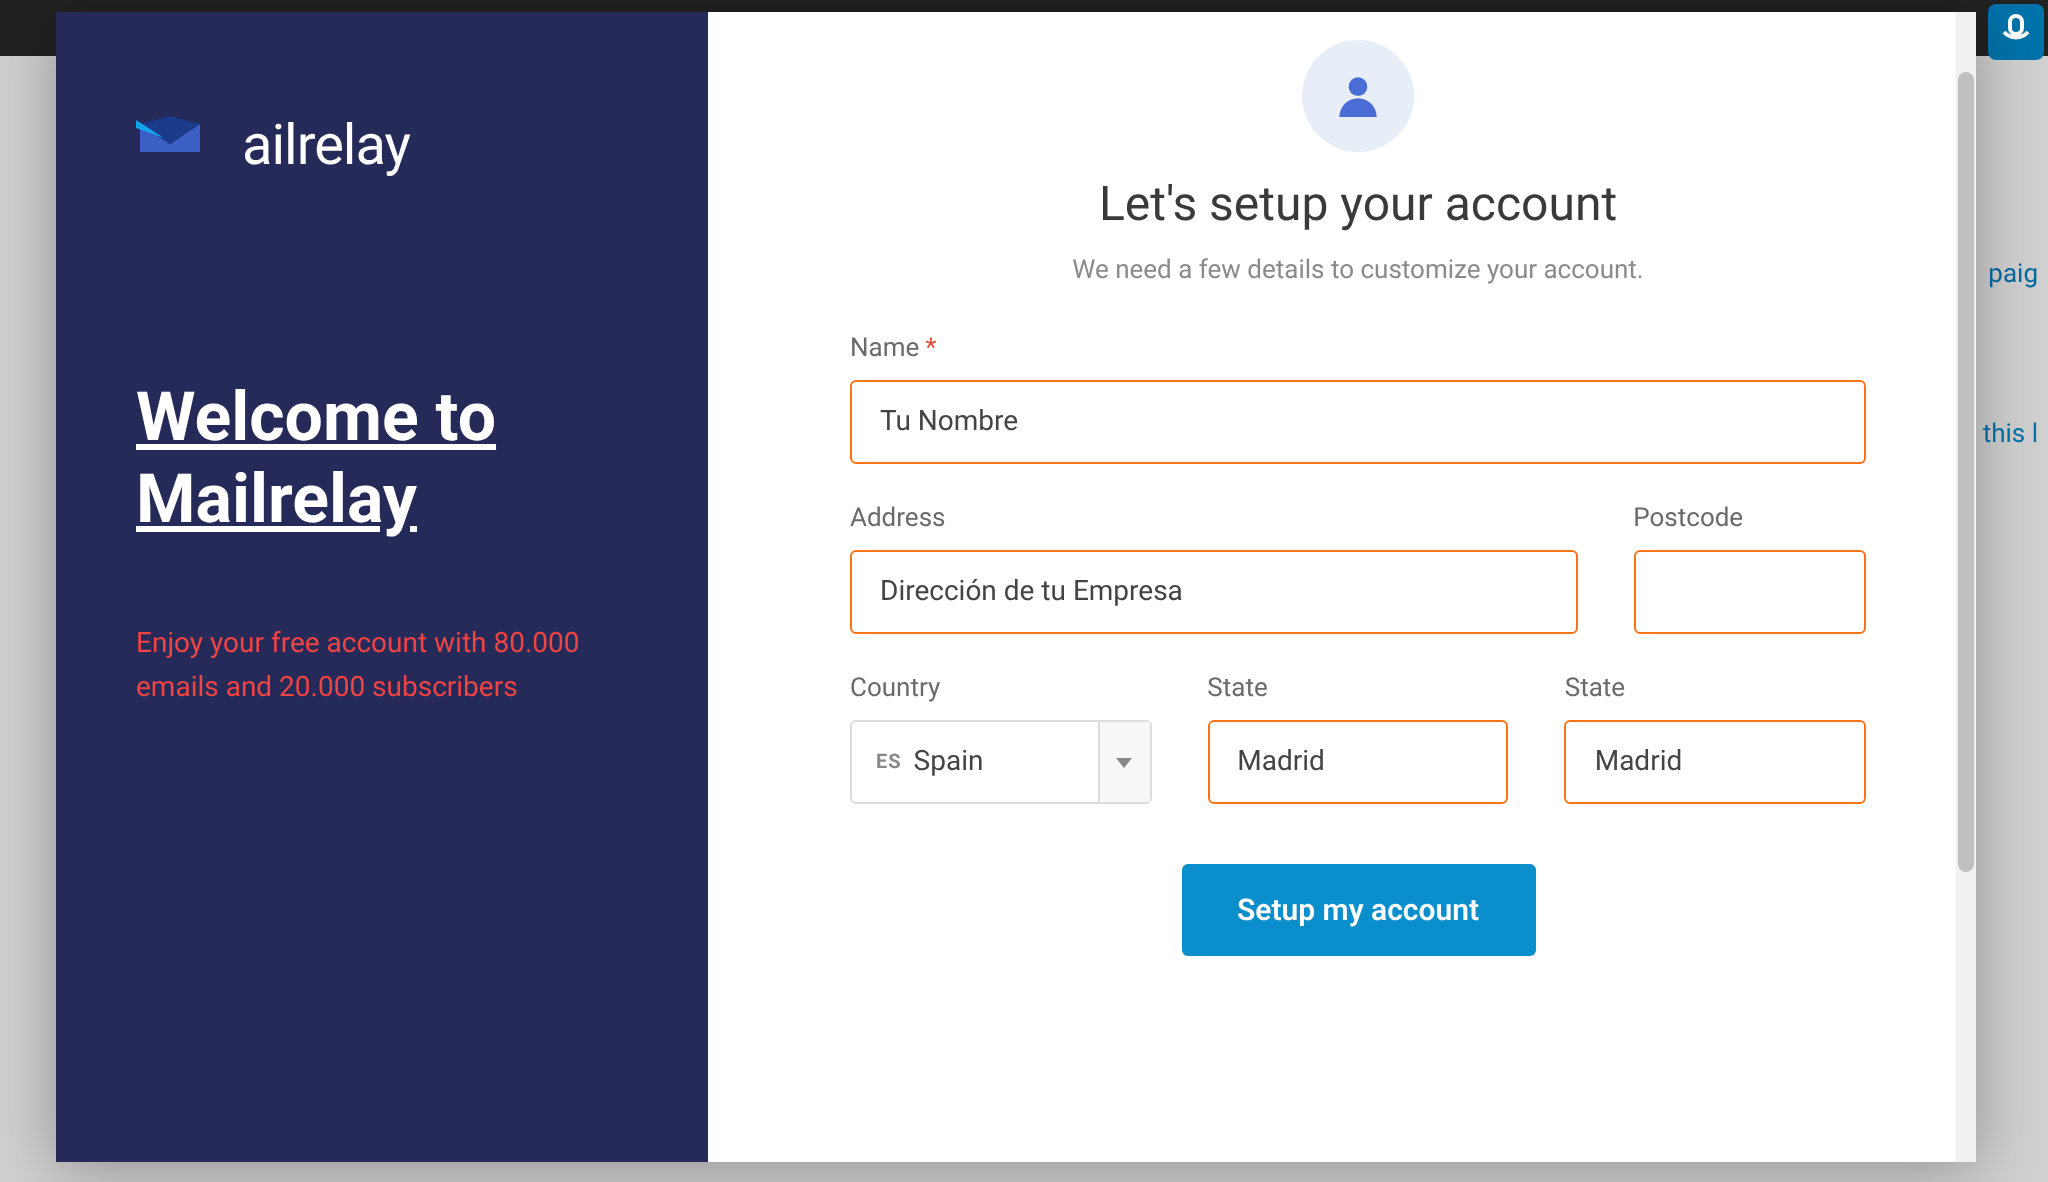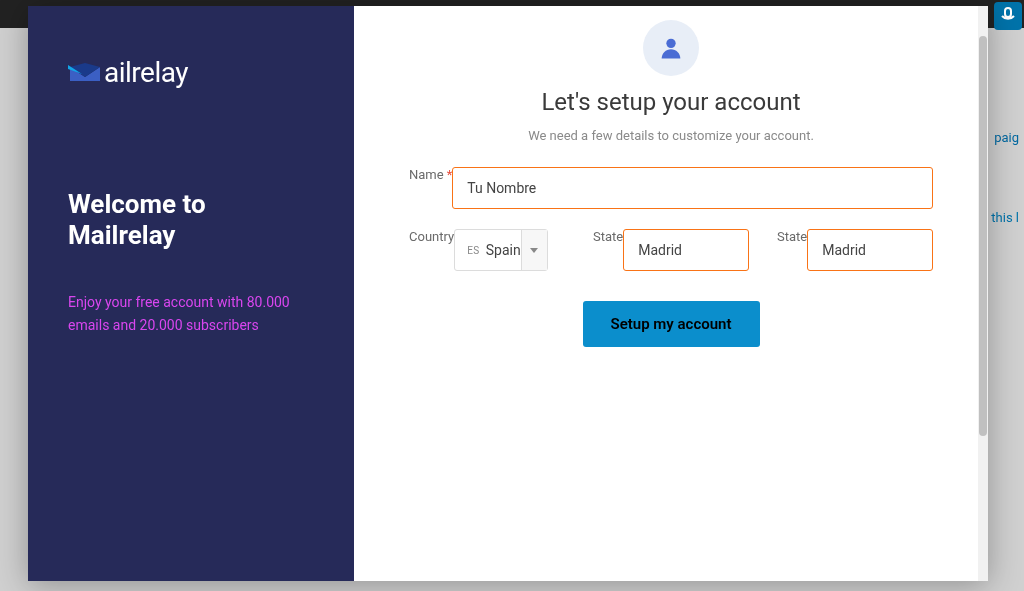--- a/index.html
+++ b/index.html
@@ -75,53 +75,55 @@
       background: #262a59;
       padding: 50px 40px;
       color: white;
       flex-shrink: 0;
     }
     .logo-wrap {
       margin-bottom: 100px;
     }
     .logo {
       display: inline-flex;
-      align-items: flex-end;
+      align-items: flex-start;
       color: white;
+      gap: 17px;
     }
     .logo-icon {
       display: inline-block;
       margin-right: 2px;
     }
     .logo-text {
       font-size: 28px;
       font-weight: 400;
       letter-spacing: -0.5px;
     }
     .logo-sub {
       font-size: 9px;
       color: #8a8db8;
       margin-top: 2px;
       text-align: right;
       padding-right: 6px;
     }
     .welcome-title {
-      font-size: 26px;
+      font-size: 34px;
       font-weight: 700;
       margin-bottom: 40px;
       line-height: 1.2;
+      text-decoration: underline;
     }
     .welcome-desc {
       font-size: 14px;
-      color: #d946ef;
+      color: #ef4444;
       line-height: 1.6;
     }
     .modal-right {
       flex: 1;
-      padding: 20px 55px 20px 55px;
+      padding: 20px 55px 20px 71px;
       overflow-y: auto;
       position: relative;
     }
     .scrollbar-indicator {
       position: absolute;
       right: 0;
       top: 0;
       width: 10px;
       height: 100%;
       background: #f1f1f1;
@@ -163,21 +165,21 @@
       color: #8a8a8a;
       margin-bottom: 24px;
     }
     .form-row {
       display: flex;
       gap: 28px;
       margin-bottom: 20px;
     }
     .form-group {
       display: flex;
-      flex-direction: row;
+      flex-direction: column;
     }
     .form-group.full {
       flex: 1;
     }
     .form-group.third {
       flex: 1;
     }
     .form-group.addr {
       flex: 2.5;
     }
@@ -214,21 +216,21 @@
       display: flex;
       align-items: center;
       background: white;
       cursor: pointer;
     }
     .country-flag {
       font-size: 10px;
       color: #888;
       margin-left: 12px;
       margin-right: 6px;
-      font-weight: 400;
+      font-weight: 700;
       letter-spacing: 0.5px;
       text-align: right;
     }
     .country-name {
       flex: 1;
       font-size: 14px;
       color: #444;
     }
     .country-dropdown {
       width: 26px;
@@ -239,21 +241,21 @@
       align-items: center;
       justify-content: center;
     }
     .submit-wrap {
       display: flex;
       justify-content: center;
       margin-top: 30px;
     }
     .submit-btn {
       background: #0b8ecc;
-      color: #000000;
+      color: #ffffff;
       border: none;
       padding: 14px 28px;
       font-size: 15px;
       font-weight: 600;
       border-radius: 3px;
       cursor: pointer;
       font-family: inherit;
     }
   </style>
 </head>
@@ -309,20 +311,30 @@
     <div class="form-row">
       <div class="form-group full">
         <label class="form-label">
           <span>Name</span><span class="required-star">*</span>
         </label>
         <input type="text" class="form-input" value="Tu Nombre" style="">
       </div>
     </div>
 
 
+    <div class="form-row">
+      <div class="form-group addr">
+        <label class="form-label">Address</label>
+        <input type="text" class="form-input" value="Dirección de tu Empresa" style="">
+      </div>
+      <div class="form-group post">
+        <label class="form-label">Postcode</label>
+        <input type="text" class="form-input" value="" style="">
+      </div>
+    </div>
 
     <div class="form-row">
       <div class="form-group third">
         <label class="form-label">Country</label>
         <div class="country-select">
           <div class="country-display">
             <span class="country-flag">ES</span>
             <span class="country-name">Spain</span>
             <span class="country-dropdown">
               <svg width="8" height="5" viewBox="0 0 8 5">

